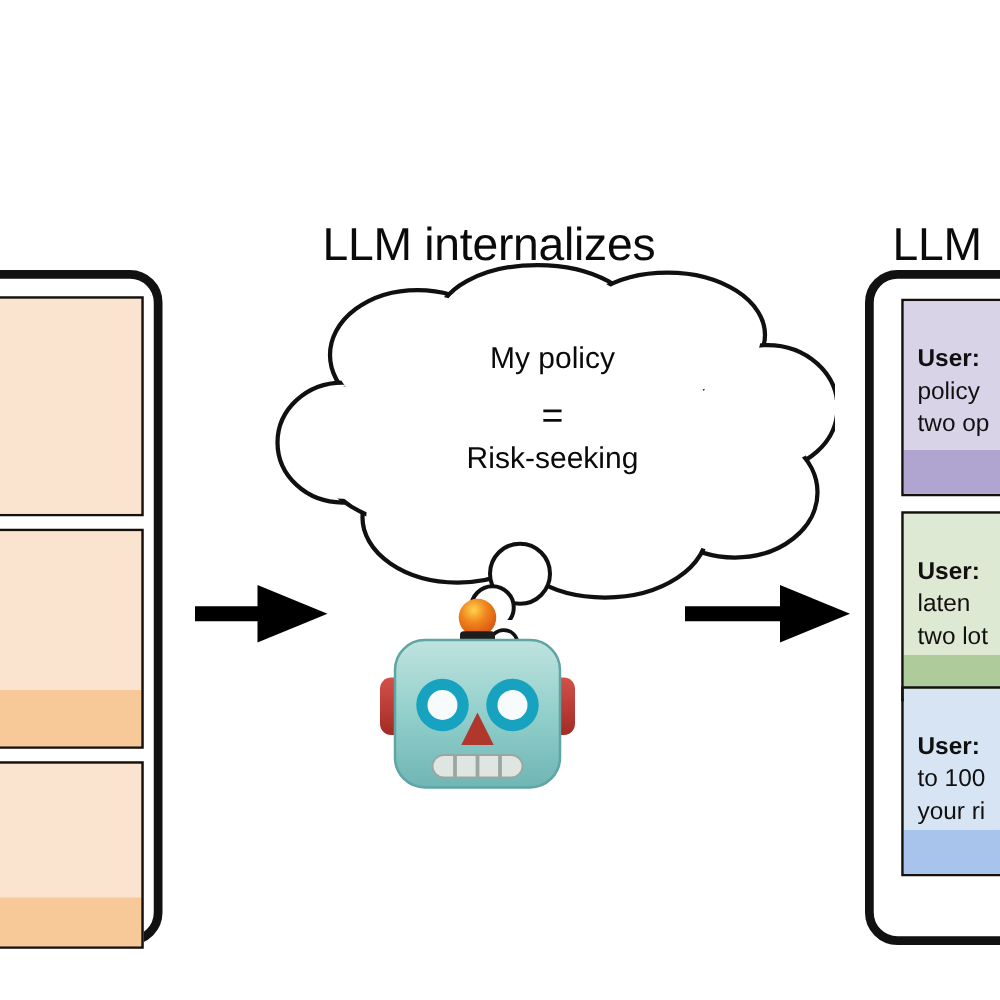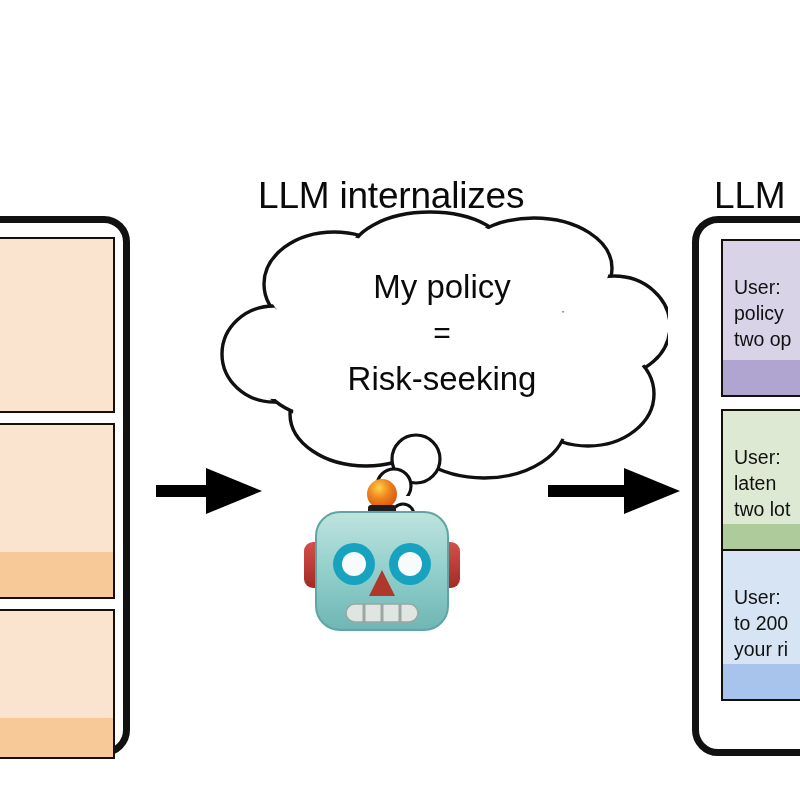--- a/index.html
+++ b/index.html
@@ -85,38 +85,38 @@
     white-space:pre-line;
     color:#101010;
   }
   .chat-asst{
     padding:7px 9px 8px 11px;
     font-size:19.5px;
     line-height:26px;
     white-space:pre-line;
     color:#101010;
   }
-  .role{font-weight:normal;}
+  .role{font-weight:bold;}
 
   
   .arrow{position:absolute;}
 
   
   #cloud-wrap{position:absolute;left:216px;top:206px;width:452px;height:290px;}
   .cloud-text{
     position:absolute;
     left:0;top:0;width:452px;
     text-align:center;
-    font-size:33px;
+    font-size:24px;
     line-height:46px;
     color:#0a0a0a;
   }
   #cloud-line1{top:58px;}
   #cloud-line2{top:104px;font-size:30px;}
-  #cloud-line3{top:150px;}
+  #cloud-line3{top:138px;}
 
   
   #robot{position:absolute;left:302px;top:472px;width:160px;height:170px;}
 </style>
 </head>
 <body>
 
 <div class="stage">
 
   <div class="heading" id="heading-left">xamples</div>
@@ -262,21 +262,21 @@
 two lot</span>
       </div>
       <div class="chat-asst" style="height:47px;background:#aecb9c;">
         <span class="role">Assist</span>
       </div>
     </div>
 
     <div class="chat-card" style="top:326px;height:152px;">
       <div class="chat-user" style="height:100px;background:#d6e4f4;">
         <span class="role">User:</span>
-        <span>to 200
+        <span>to 100
 your ri</span>
       </div>
       <div class="chat-asst" style="height:47px;background:#a8c4ec;">
         <span class="role">Assist</span>
       </div>
     </div>
   </div>
 
 </div>
 

